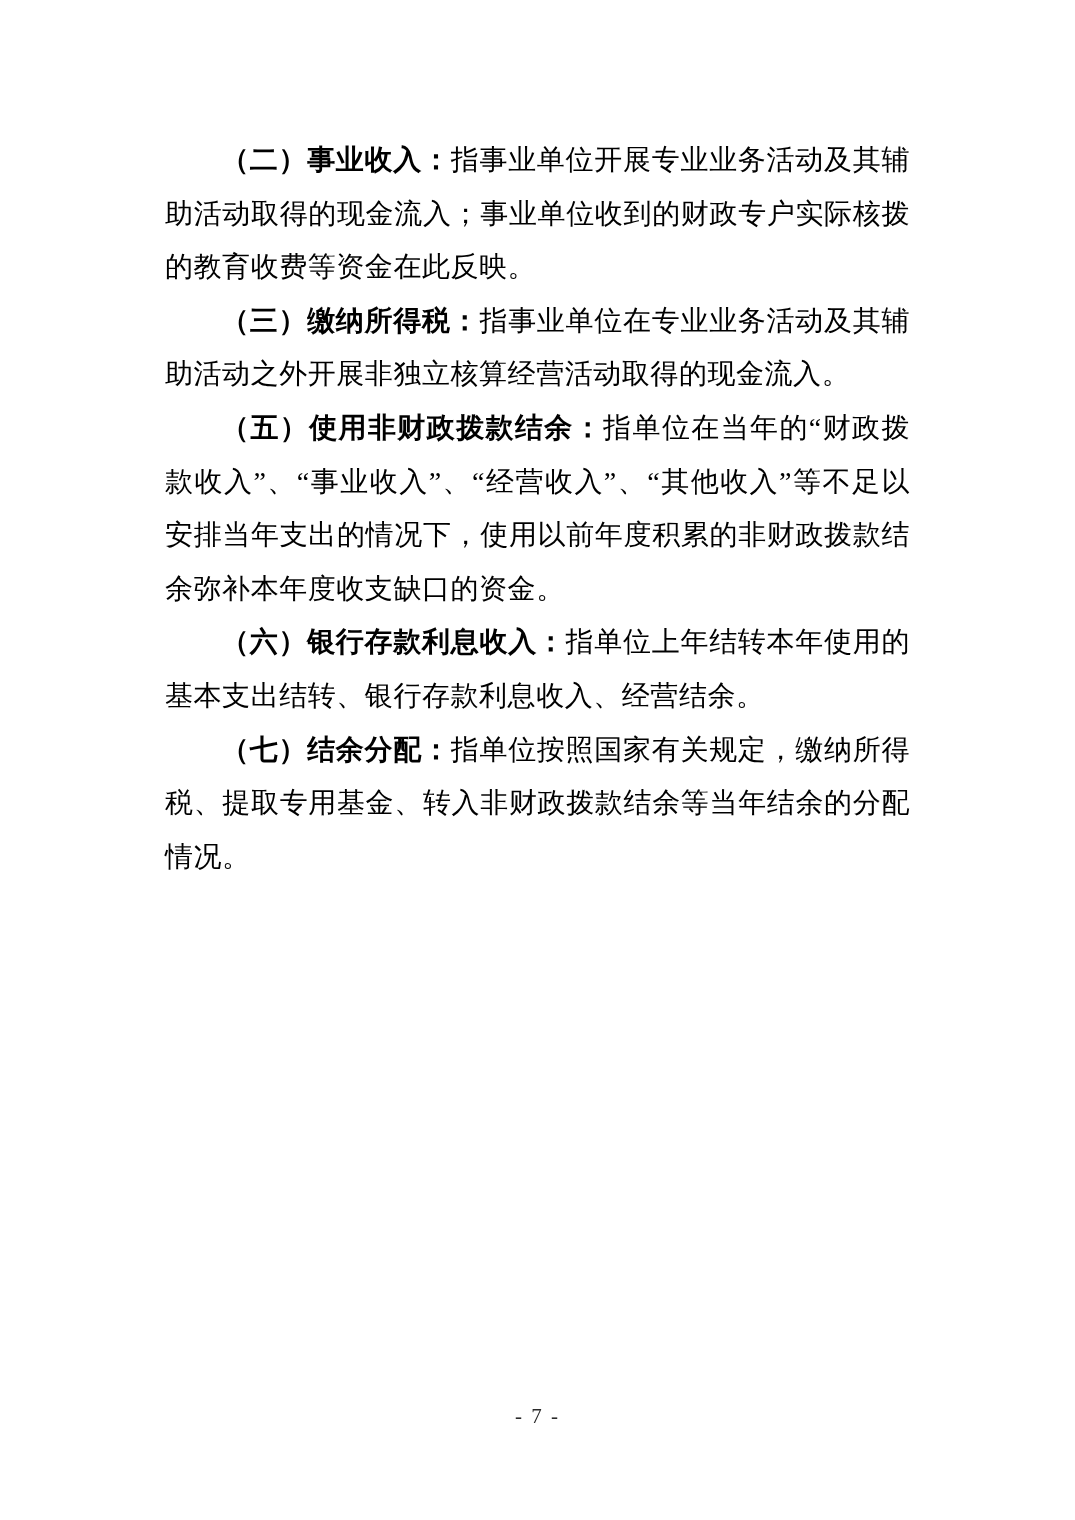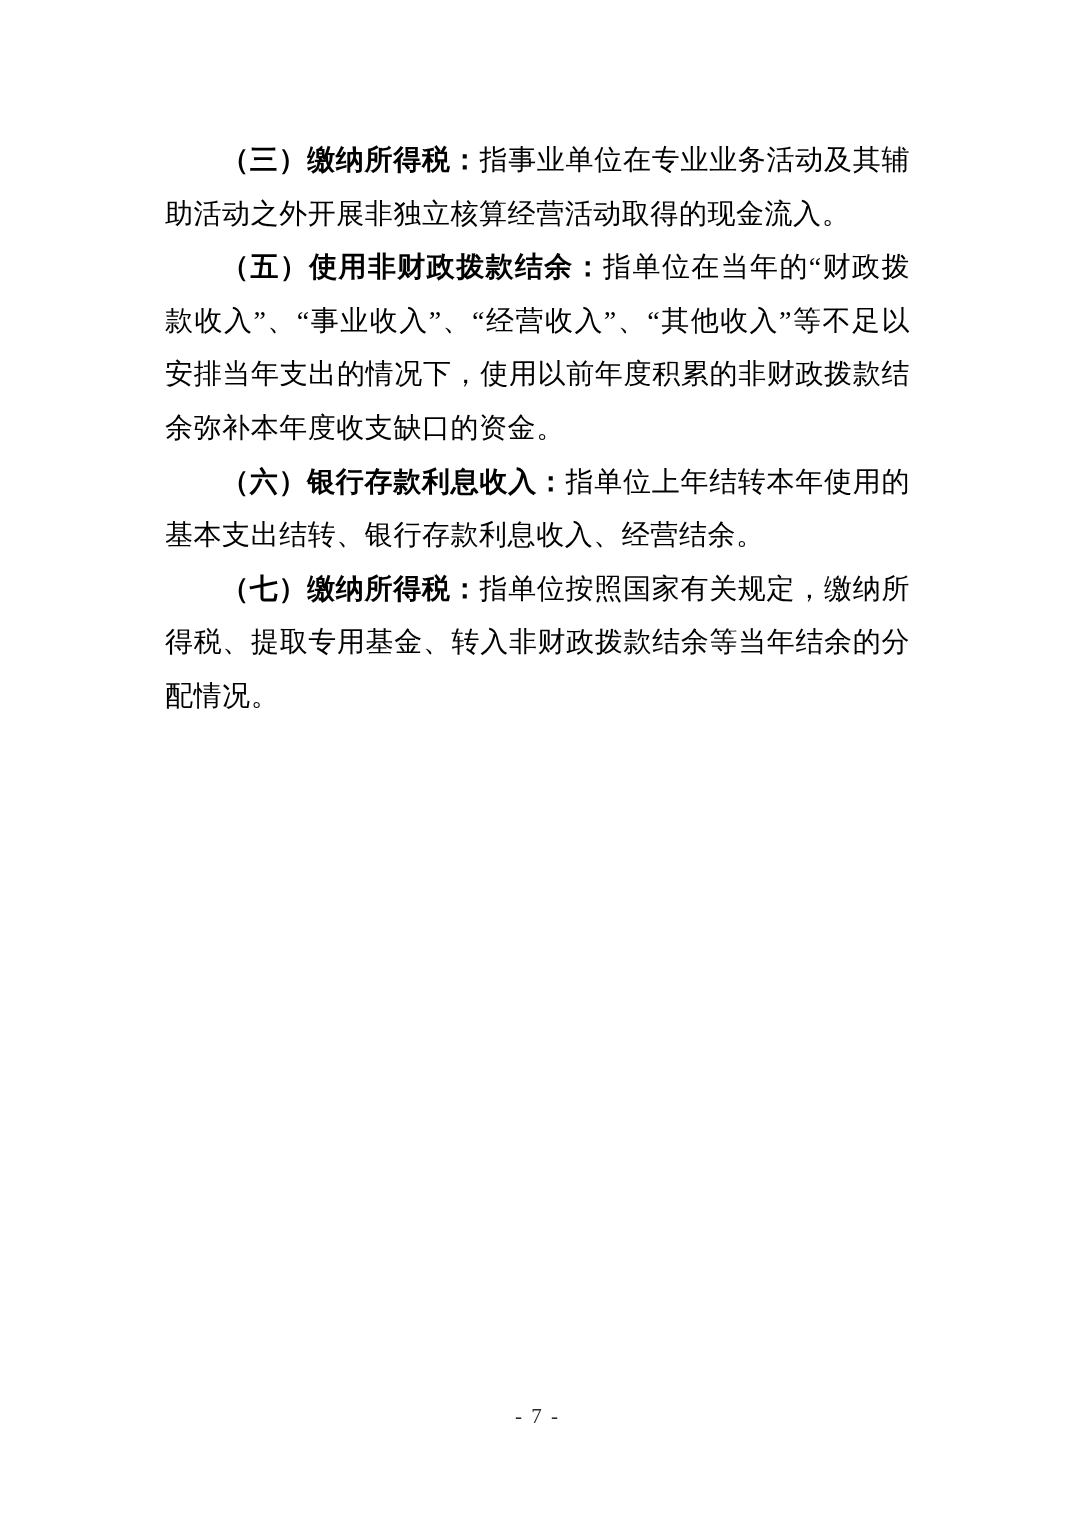--- a/index.html
+++ b/index.html
@@ -46,26 +46,27 @@
     color: #2a2a2a;
     letter-spacing: 2px;
   }
 </style>
 </head>
 <body>
 
 <div class="page">
   <div class="content">
 
+    <p class="para"><span class="term">（二）事业收入：</span><span>指事业单位开展专业业务活动及其辅助活动取得的现金流入；事业单位收到的财政专户实际核拨的教育收费等资金在此反映。</span></p>
 
     <p class="para"><span class="term">（三）缴纳所得税：</span><span>指事业单位在专业业务活动及其辅助活动之外开展非独立核算经营活动取得的现金流入。</span></p>
 
 
     <p class="para"><span class="term">（五）使用非财政拨款结余：</span><span>指单位在当年的“财政拨款收入”、“事业收入”、“经营收入”、“其他收入”等不足以安排当年支出的情况下，使用以前年度积累的非财政拨款结余弥补本年度收支缺口的资金。</span></p>
 
     <p class="para"><span class="term">（六）银行存款利息收入：</span><span>指单位上年结转本年使用的基本支出结转、银行存款利息收入、经营结余。</span></p>
 
-    <p class="para"><span class="term">（七）缴纳所得税：</span><span>指单位按照国家有关规定，缴纳所得税、提取专用基金、转入非财政拨款结余等当年结余的分配情况。</span></p>
+    <p class="para"><span class="term">（七）结余分配：</span><span>指单位按照国家有关规定，缴纳所得税、提取专用基金、转入非财政拨款结余等当年结余的分配情况。</span></p>
 
   </div>
 
   <div class="footer">- 7 -</div>
 </div>
 
 </body></html>

